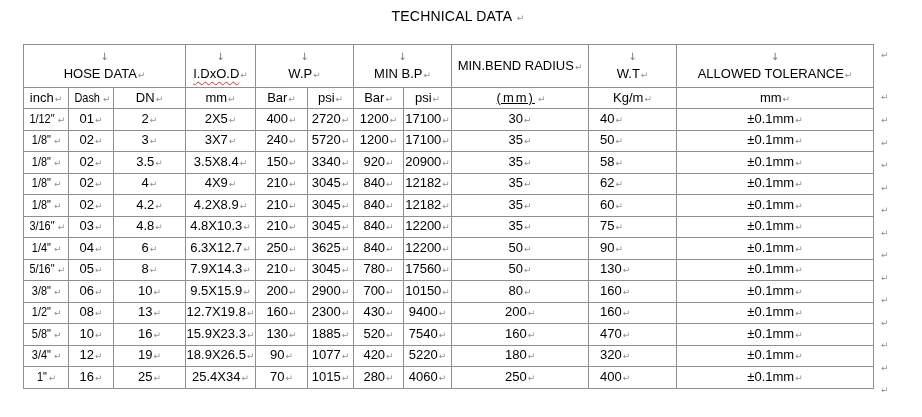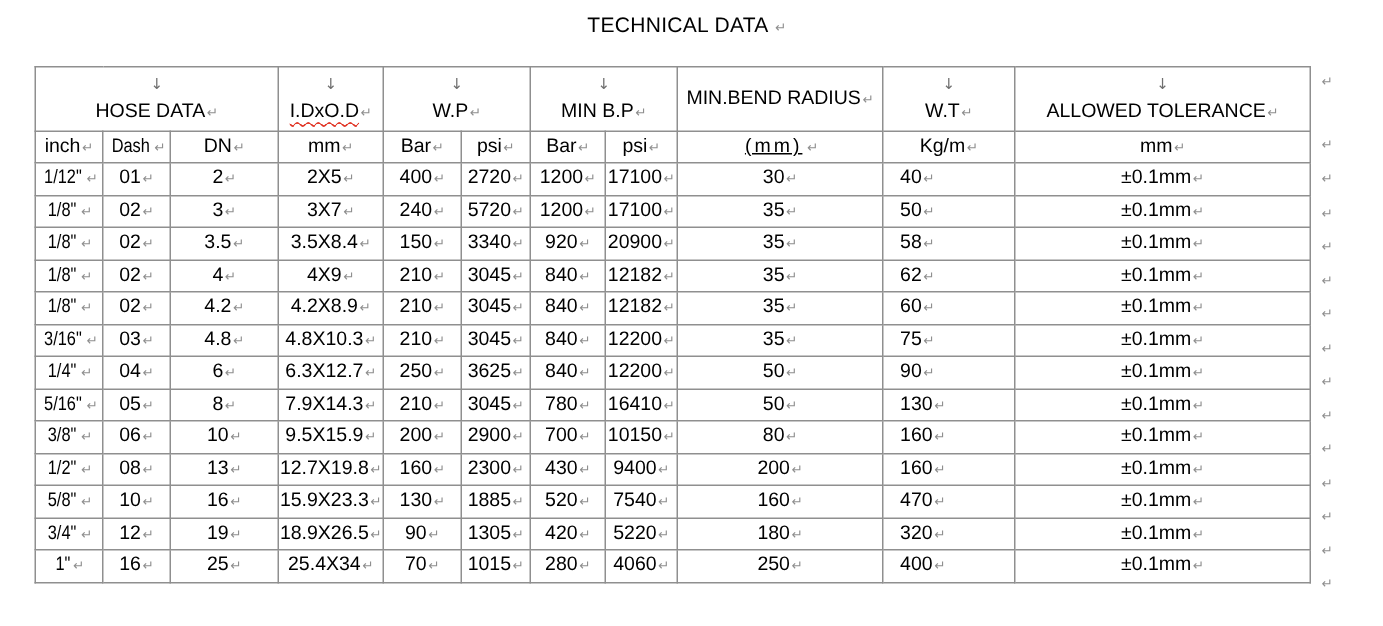--- a/index.html
+++ b/index.html
@@ -194,21 +194,21 @@
           <td><span>±0.1mm</span><span class="mk">↵</span></td>
         </tr>
         <tr>
           <td><span class="nw">5/16"</span><span class="mk">↵</span></td>
           <td><span>05</span><span class="mk">↵</span></td>
           <td><span>8</span><span class="mk">↵</span></td>
           <td><span>7.9X14.3</span><span class="mk">↵</span></td>
           <td><span>210</span><span class="mk">↵</span></td>
           <td><span>3045</span><span class="mk">↵</span></td>
           <td><span>780</span><span class="mk">↵</span></td>
-          <td><span>16410</span><span class="mk">↵</span></td>
+          <td><span>17560</span><span class="mk">↵</span></td>
           <td><span>50</span><span class="mk">↵</span></td>
           <td class="left"><span>130</span><span class="mk">↵</span></td>
           <td><span>±0.1mm</span><span class="mk">↵</span></td>
         </tr>
         <tr>
           <td><span class="nw">3/8"</span><span class="mk">↵</span></td>
           <td><span>06</span><span class="mk">↵</span></td>
           <td><span>10</span><span class="mk">↵</span></td>
           <td><span>9.5X15.9</span><span class="mk">↵</span></td>
           <td><span>200</span><span class="mk">↵</span></td>
@@ -244,21 +244,21 @@
           <td><span>160</span><span class="mk">↵</span></td>
           <td class="left"><span>470</span><span class="mk">↵</span></td>
           <td><span>±0.1mm</span><span class="mk">↵</span></td>
         </tr>
         <tr>
           <td><span class="nw">3/4"</span><span class="mk">↵</span></td>
           <td><span>12</span><span class="mk">↵</span></td>
           <td><span>19</span><span class="mk">↵</span></td>
           <td><span>18.9X26.5</span><span class="mk">↵</span></td>
           <td><span>90</span><span class="mk">↵</span></td>
-          <td><span>1305</span><span class="mk">↵</span></td>
+          <td><span>1077</span><span class="mk">↵</span></td>
           <td><span>420</span><span class="mk">↵</span></td>
           <td><span>5220</span><span class="mk">↵</span></td>
           <td><span>180</span><span class="mk">↵</span></td>
           <td class="left"><span>320</span><span class="mk">↵</span></td>
           <td><span>±0.1mm</span><span class="mk">↵</span></td>
         </tr>
         <tr>
           <td><span class="nw">1"</span><span class="mk">↵</span></td>
           <td><span>16</span><span class="mk">↵</span></td>
           <td><span>25</span><span class="mk">↵</span></td>

